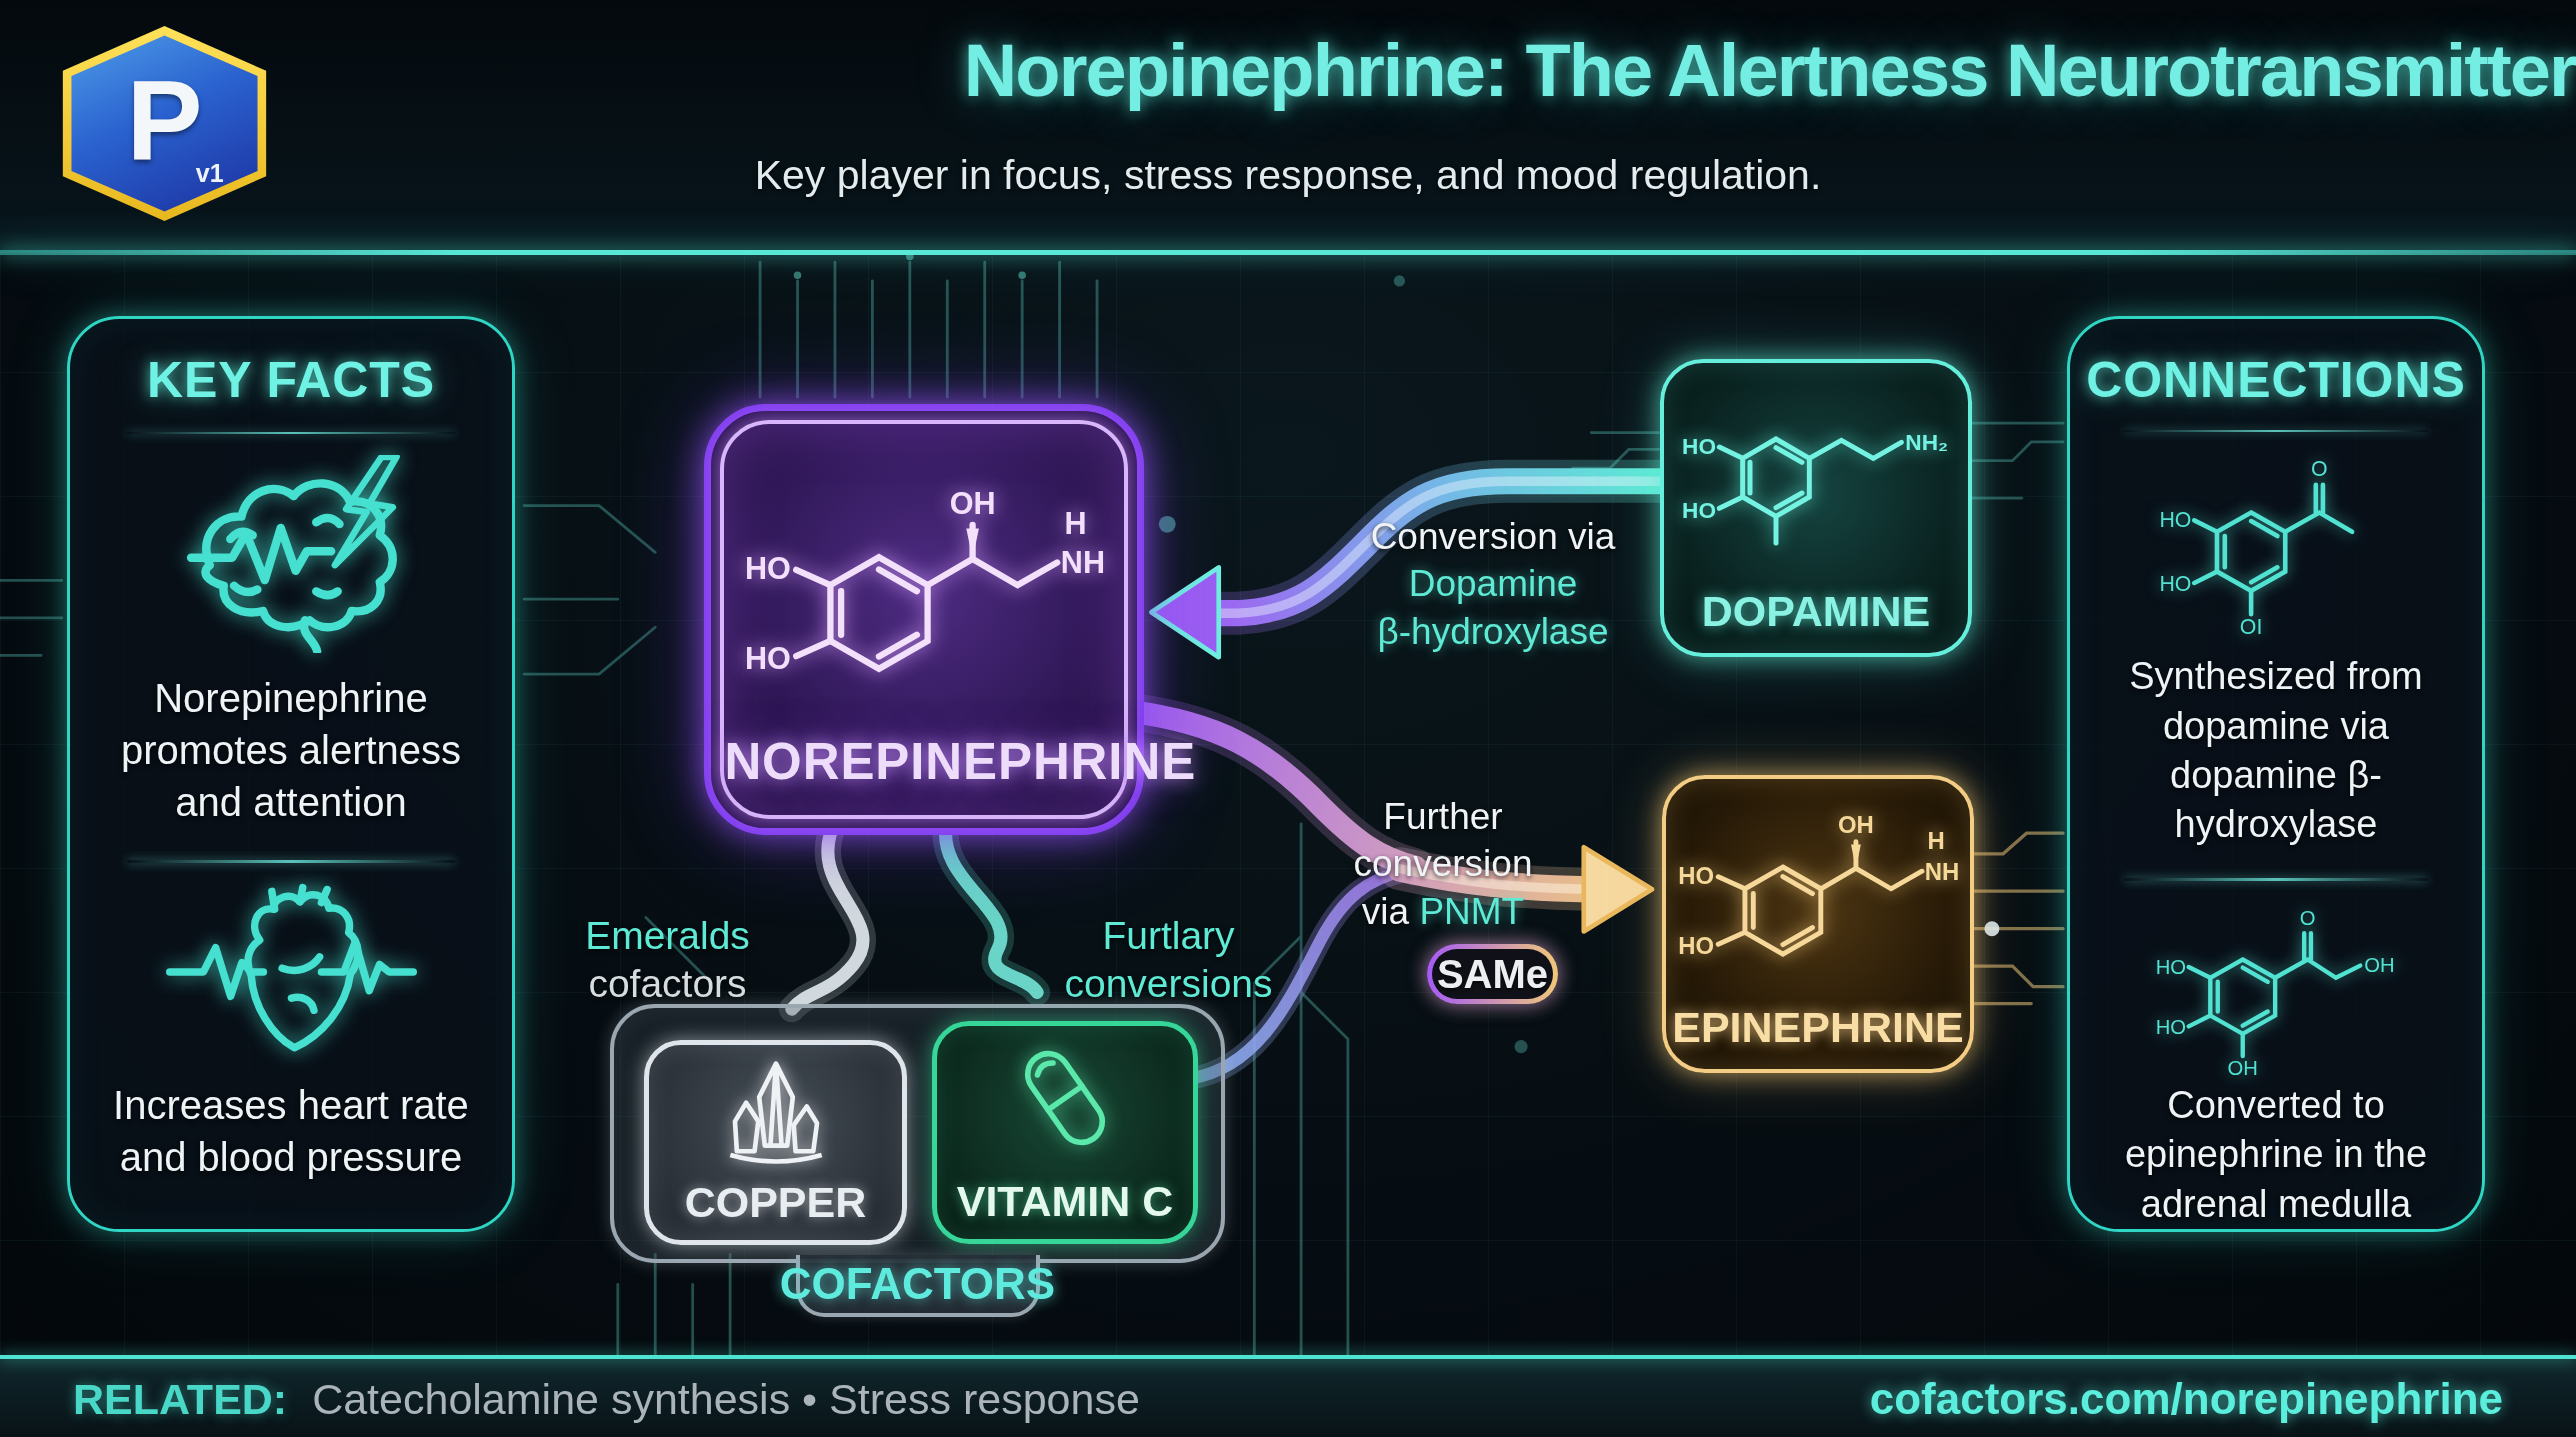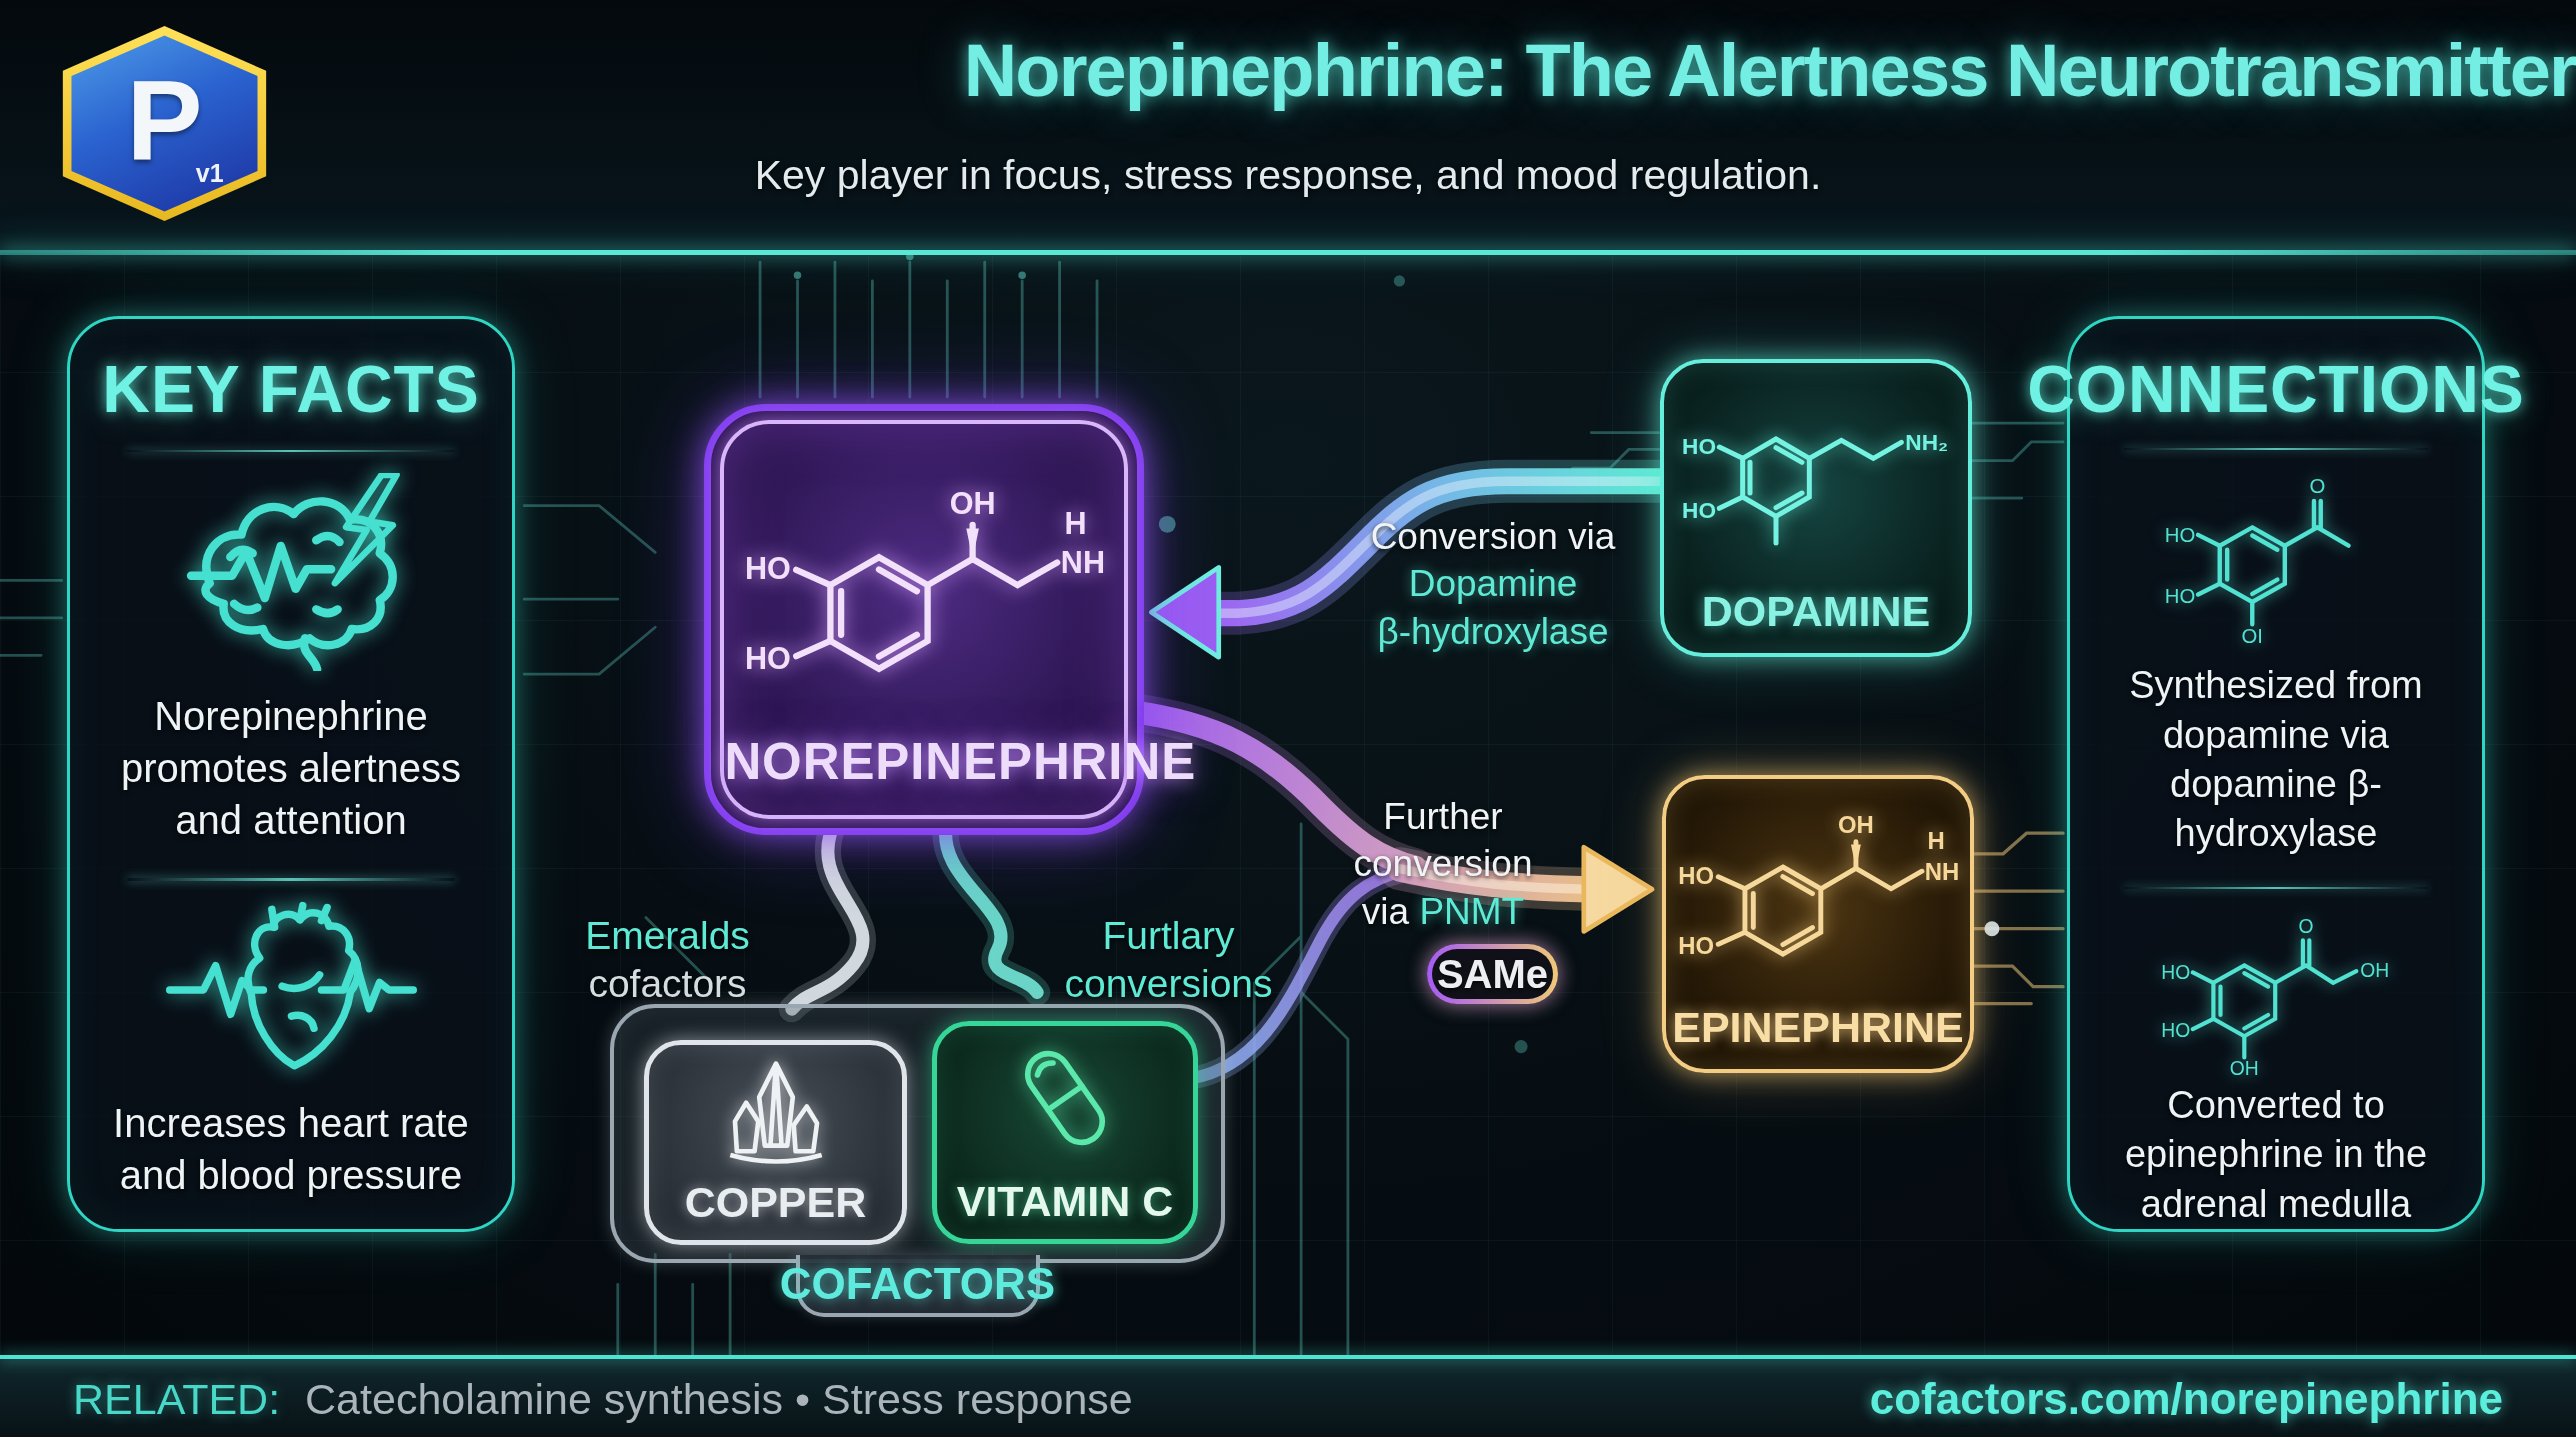--- a/index.html
+++ b/index.html
@@ -38,21 +38,21 @@
     font-size:74px;font-weight:700;letter-spacing:-1.9px;color:#74eee3;
     text-shadow:0 0 15px rgba(90,235,220,.75),0 0 49px rgba(90,235,220,.35),0 2.8px 3.7px rgba(0,0,0,.6);}
   .subtitle{position:absolute;left:0;top:152px;width:100%;text-align:center;
     font-size:41px;font-weight:500;color:#e3ebee;text-shadow:0 1.9px 5.6px rgba(0,0,0,.7);}
 
   
   .panel{position:absolute;border:3.7px solid #2fd6c3;border-radius:52px;
     background:rgba(9,17,26,.78);
     box-shadow:0 0 24px rgba(61,219,200,.4),0 0 66px rgba(61,219,200,.15),inset 0 0 39px rgba(61,219,200,.07);
     display:flex;flex-direction:column;align-items:center;}
-  .panel-title{font-size:66px;font-weight:700;letter-spacing:0.9px;color:#6ff2e4;
+  .panel-title{font-size:50px;font-weight:700;letter-spacing:0.9px;color:#6ff2e4;
     text-shadow:0 0 13px rgba(94,234,212,.8),0 0 34px rgba(94,234,212,.4);}
   .panel-divider{width:74%;height:2.8px;border-radius:1.9px;
     background:linear-gradient(90deg,transparent,rgba(110,240,225,.8),transparent);
     box-shadow:0 0 9.4px rgba(110,240,225,.55);}
   .panel-text{width:86%;text-align:center;font-size:40px;line-height:1.3;color:#eef3f6;
     text-shadow:0 1.9px 5.6px rgba(0,0,0,.7);}
 
   #key-facts{left:67px;top:316px;width:442px;height:910px;}
   #key-facts .panel-title{margin-top:32px;}
   #key-facts .panel-divider{margin-top:22.5px;}
@@ -142,21 +142,21 @@
     box-shadow:0 0 22.5px rgba(60,220,155,.6),inset 0 0 24px rgba(60,220,155,.18);}
   #vitc-box .cof-label{color:#e4f8ee;text-shadow:0 0 11.2px rgba(86,230,168,.6);}
   .cof-label{font-size:43px;font-weight:700;margin-top:auto;margin-bottom:13px;}
 
   
   #footer{position:absolute;left:0;top:1359px;width:100%;height:79px;
     background:linear-gradient(180deg,#10272c 0%,#081216 100%);}
   #footer .footer-divider{position:absolute;left:0;top:-3.7px;width:100%;height:3.7px;
     background:#4fe3d2;box-shadow:0 0 15px rgba(80,230,210,.8);}
   #footer .left{position:absolute;left:73px;top:50%;transform:translateY(-50%);font-size:43px;}
-  #footer .left .rel{font-weight:400;color:#49d8c8;text-shadow:0 0 11.2px rgba(73,216,200,.5);}
+  #footer .left .rel{font-weight:700;color:#49d8c8;text-shadow:0 0 11.2px rgba(73,216,200,.5);}
   #footer .left .txt{color:#aab4ba;margin-left:13px;}
   #footer .right{position:absolute;right:73px;top:50%;transform:translateY(-50%);
     font-size:44px;font-weight:700;color:#5beedd;text-shadow:0 0 13px rgba(91,238,221,.7);}
 </style>
 </head>
 <body>
 
 <div id="stage">
   <div class="grid-layer"></div>
 

